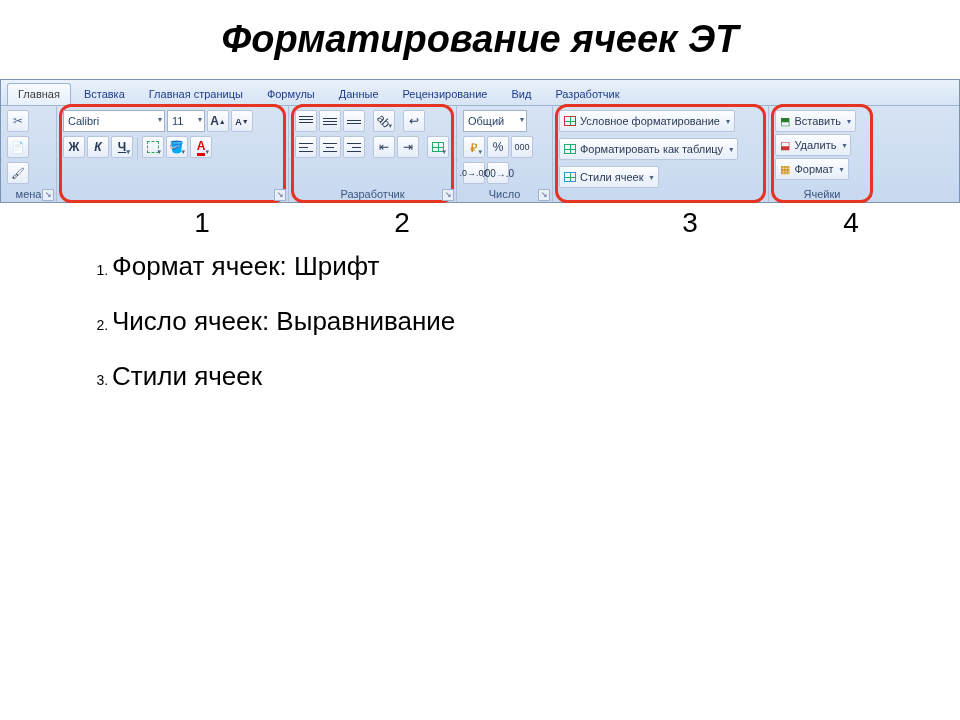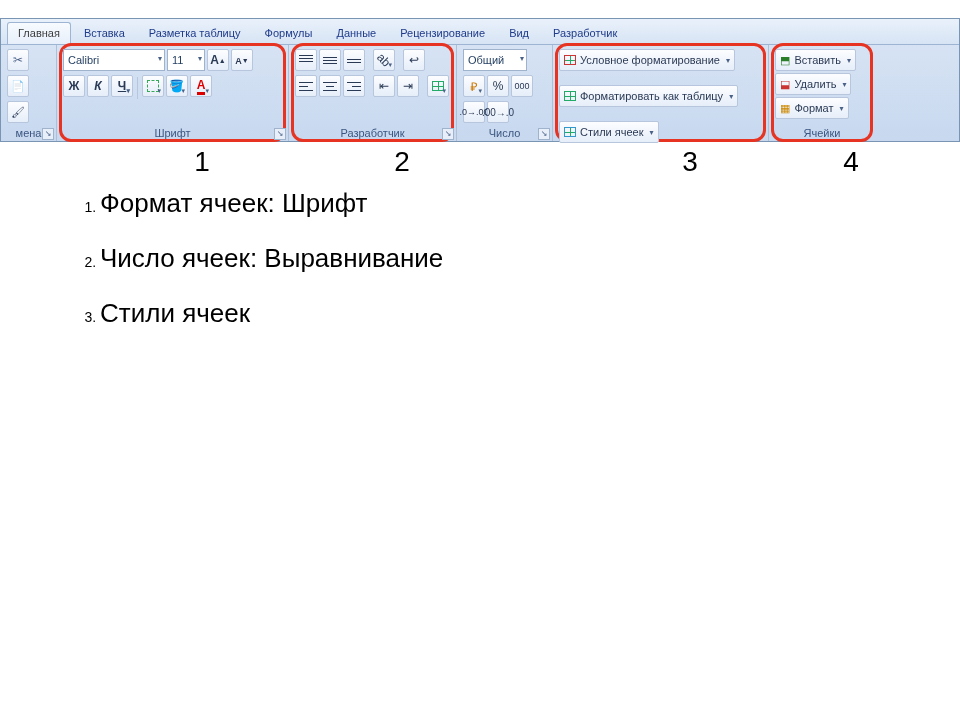--- a/index.html
+++ b/index.html
@@ -167,34 +167,35 @@
   .tiny-tbl { width:12px;height:10px;display:inline-block;border:1px solid #2a6; background:
     linear-gradient(#2a6,#2a6) 0 50%/100% 1px no-repeat,
     linear-gradient(#2a6,#2a6) 50% 0/1px 100% no-repeat; }
   .tri { font-size: 8px; color:#4a6288; margin-left:2px; }
 
   
   .nums { display:flex; margin:4px 0 10px; font-size:28px; }
   .nums span { text-align:center; }
 
   .para { font-size:26px; line-height:1.35; margin: 0 0 16px 0; }
-  ol.lst { list-style: decimal; padding-left: 70px; margin:0; }
+  ol.lst { list-style: decimal; padding-left: 70px; margin:12px; }
   ol.lst li { font-size:26px; margin-bottom: 24px; }
   ol.lst li::marker { font-size: 14px; }
 </style>
 </head>
 <body>
 
 <div class="slide">
+  <h1>Форматирование ячеек ЭТ</h1>
 
   <div class="ribbon">
     <div class="tabs">
       <div class="tab active">Главная</div>
       <div class="tab">Вставка</div>
-      <div class="tab">Разметка таблицу</div>
+      <div class="tab">Главная страницы</div>
       <div class="tab">Формулы</div>
       <div class="tab">Данные</div>
       <div class="tab">Рецензирование</div>
       <div class="tab">Вид</div>
       <div class="tab">Разработчик</div>
     </div>
 
     <div class="groups">
 
       <div class="group" style="width:56px">
@@ -239,21 +240,20 @@
                 <span style="width:12px;height:12px;border:1px dashed #3a5;display:inline-block"></span>
               </span>
             <span class="sbtn dd">
                 <span>🪣</span>
               </span>
             <span class="sbtn dd">
                 <span style="color:#d00;font-weight:bold;border-bottom:3px solid #d00">А</span>
               </span>
           </div>
         </div>
-        <div class="group-label">Шрифт</div>
         <span class="dlaunch">↘</span>
       </div>
 
       <div class="group" style="width:168px">
         <div class="hlbox" style="left:2px;right:2px"></div>
         <div class="group-body" style="flex-direction:column;gap:4px">
           <div class="row2">
             <span class="sbtn">
                 <span class="align-t"></span>
               </span>
@@ -317,21 +317,21 @@
                 <span class="glyph" style="font-size:10px">.00→.0</span>
               </span>
           </div>
         </div>
         <div class="group-label">Число</div>
         <span class="dlaunch">↘</span>
       </div>
 
       <div class="group" style="width:216px">
         <div class="hlbox" style="left:2px;right:2px"></div>
-        <div class="group-body" style="flex-direction:column;gap:14px">
+        <div class="group-body" style="flex-direction:column;gap:6px">
           <span class="btn wbtn">
               <span class="tiny-tbl" style="border-color:#c33;"></span>
               <span>Условное форматирование</span>
               <span class="tri">▾</span>
             </span>
           <span class="btn wbtn">
               <span class="tiny-tbl"></span>
               <span>Форматировать как таблицу</span>
               <span class="tri">▾</span>
             </span>

